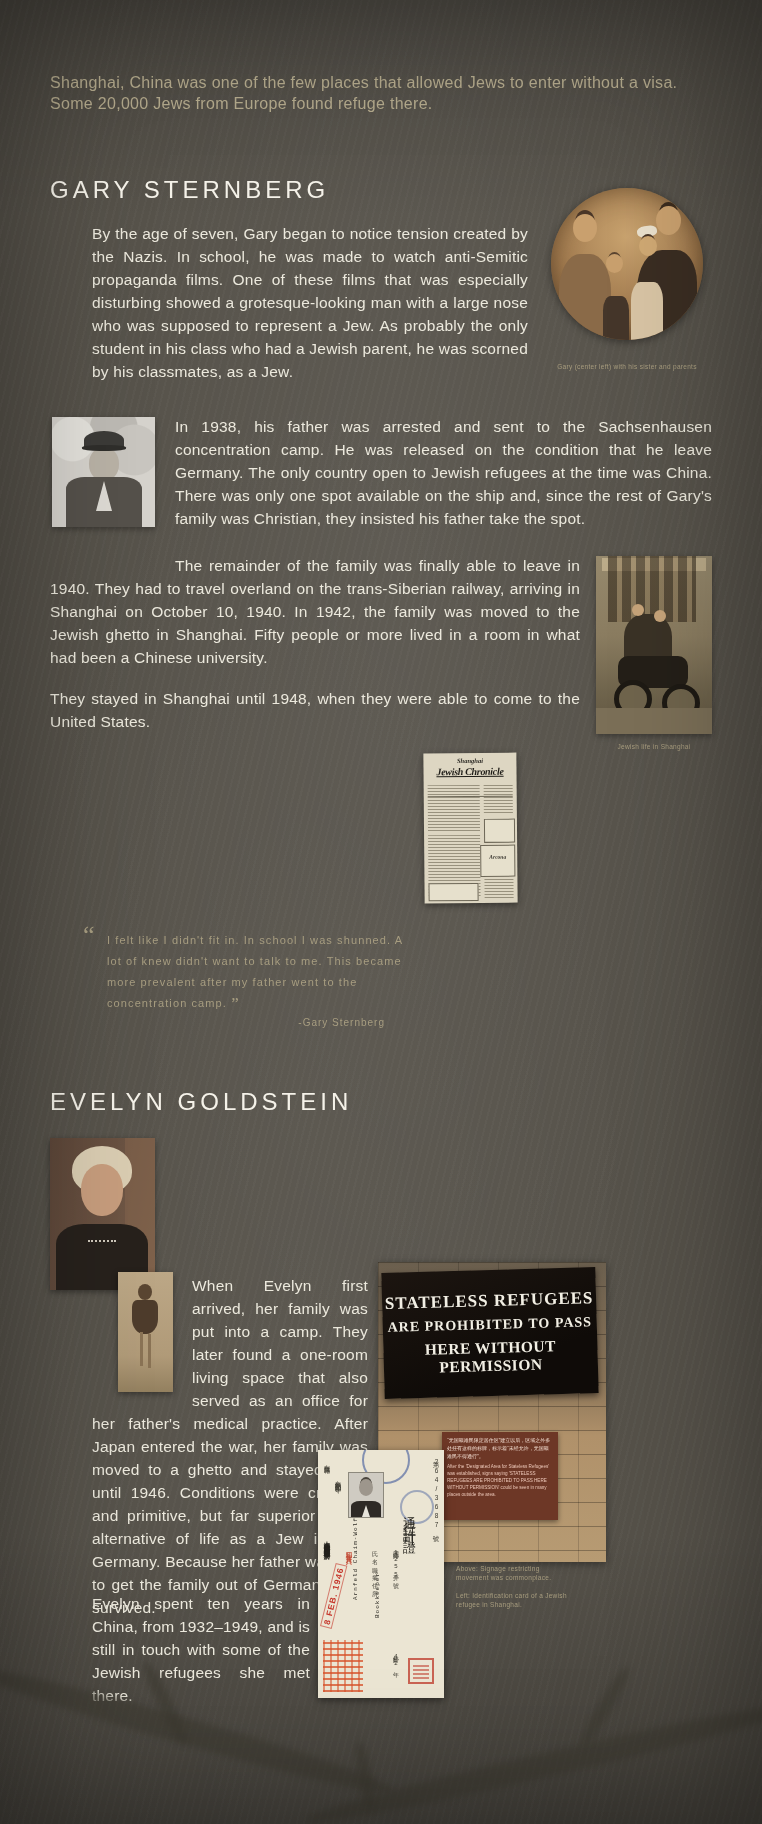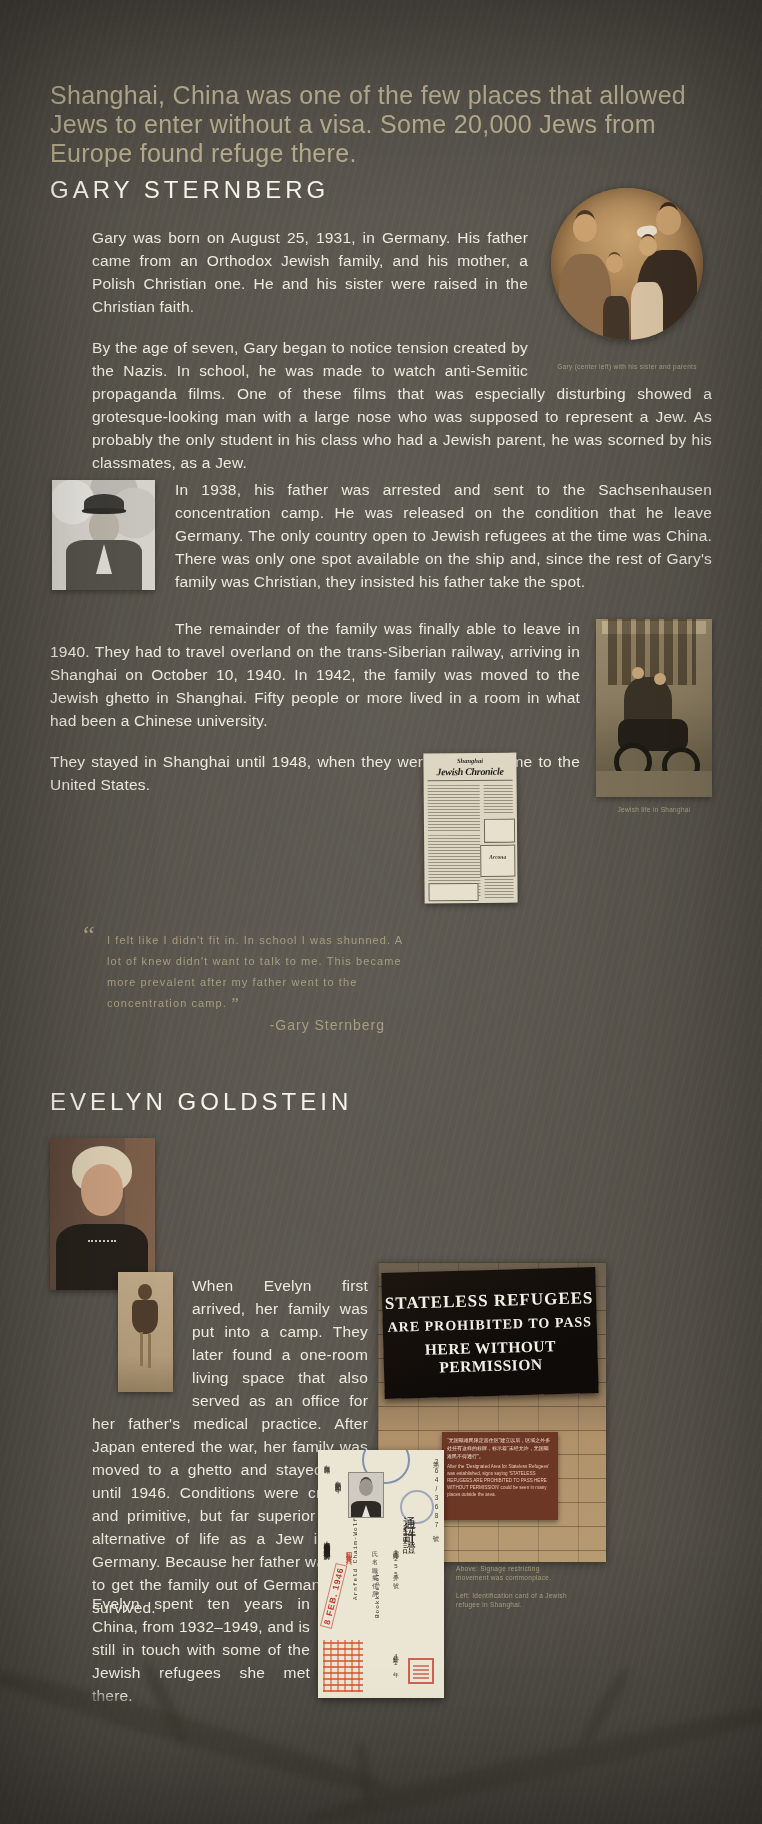--- a/index.html
+++ b/index.html
@@ -9,21 +9,21 @@
     background:
       radial-gradient(ellipse at 52% 30%, rgba(255,255,255,.055), transparent 62%),
       radial-gradient(ellipse at 40% 78%, rgba(255,255,255,.03), transparent 55%),
       linear-gradient(180deg, rgba(0,0,0,.18) 0%, rgba(0,0,0,0) 12%, rgba(0,0,0,0) 84%, rgba(0,0,0,.25) 100%),
       repeating-linear-gradient(104deg, rgba(255,255,255,.015) 0 2px, rgba(0,0,0,.015) 2px 7px),
       #56524a;
   }
   #poster::after{content:"";position:absolute;inset:0;box-shadow:inset 0 0 140px rgba(0,0,0,.38);pointer-events:none;z-index:40;}
   .abs{position:absolute;}
   
-  .intro{left:50px;top:56px;width:666px;font-size:25px;line-height:29px;color:#b3a98c;letter-spacing:.3px;}
+  .intro{left:50px;top:56px;width:666px;font-size:16px;line-height:21px;color:#b3a98c;letter-spacing:.3px;}
   h2.sect{margin:0;font-size:24px;font-weight:400;letter-spacing:4px;color:#f5f2e9;}
   .txt{font-size:15.5px;line-height:23px;color:#ece9dd;letter-spacing:.2px;text-align:justify;margin:0;}
   .cap{font-size:6.5px;line-height:1.45;color:#a89d7f;letter-spacing:.3px;}
   
   .gary-wrap{left:50px;top:176px;width:662px;}
   .fam-fig{float:right;width:170px;margin:12px 0 10px 14px;}
   .fam-circle{width:152px;height:152px;margin:0 auto;border-radius:50%;position:relative;overflow:hidden;
     background:radial-gradient(circle at 50% 32%, #c9a36f 0%, #a37c50 55%, #7a5a3a 85%, #6b4f34 100%);
     box-shadow:0 2px 8px rgba(0,0,0,.4), inset 0 0 24px rgba(60,40,20,.5);}
   .fam-mother{position:absolute;left:8px;bottom:-6px;width:52px;height:92px;background:#8a6a48;border-radius:40% 40% 0 0;}
@@ -31,21 +31,21 @@
   .fam-father{position:absolute;right:6px;bottom:-6px;width:60px;height:96px;background:#3a2d22;border-radius:42% 34% 0 0;}
   .fam-father-head{position:absolute;right:22px;top:18px;width:25px;height:29px;background:#c9a06e;border-radius:50%;box-shadow:0 -7px 0 -3px #3c2c1d;}
   .fam-girl{position:absolute;left:80px;bottom:-4px;width:32px;height:62px;background:#d8c4a4;border-radius:30% 30% 4px 4px;}
   .fam-girl-head{position:absolute;left:88px;top:48px;width:18px;height:20px;background:#cfa873;border-radius:50%;box-shadow:0 -4px 0 -2px #4a3627;}
   .fam-bow{position:absolute;left:86px;top:38px;width:20px;height:11px;background:#e9e0cd;border-radius:40%;transform:rotate(-8deg);}
   .fam-boy{position:absolute;left:52px;bottom:-4px;width:26px;height:48px;background:#45362a;border-radius:30% 30% 4px 4px;}
   .fam-boy-head{position:absolute;left:55px;top:66px;width:17px;height:19px;background:#c9a06e;border-radius:50%;box-shadow:0 -4px 0 -2px #5a4430;}
   .fam-cap{display:block;margin-top:22px;text-align:center;}
   .para{margin:18px 0 0 42px;}
   .para-first{margin-top:22px;}
-  .oldman-wrap{margin-top:4px;}
+  .oldman-wrap{margin-top:32px;}
   .oldman-fig{float:left;width:103px;height:110px;margin:2px 20px 42px 2px;position:relative;overflow:hidden;
     background:
       radial-gradient(circle at 20% 20%, #e4e2dc 0 18%, transparent 19%),
       radial-gradient(circle at 80% 30%, #c9c6c0 0 22%, transparent 23%),
       radial-gradient(circle at 60% 10%, #bdbab4 0 20%, transparent 21%),
       #d6d3cd;
     box-shadow:0 2px 6px rgba(0,0,0,.35);}
   .om-face{position:absolute;left:37px;top:30px;width:30px;height:34px;background:#b9b2a6;border-radius:48%;}
   .om-cap{position:absolute;left:32px;top:14px;width:40px;height:18px;background:#3c3b38;border-radius:50% 50% 10% 10%;}
   .om-brim{position:absolute;left:30px;top:28px;width:44px;height:6px;background:#2f2e2b;border-radius:40%;}
@@ -62,35 +62,35 @@
   .moto-head1{position:absolute;left:36px;top:48px;width:12px;height:12px;background:#c7a47a;border-radius:50%;}
   .moto-head2{position:absolute;left:58px;top:54px;width:12px;height:12px;background:#c7a47a;border-radius:50%;}
   .moto-body{position:absolute;left:22px;top:100px;width:70px;height:32px;background:#241f18;border-radius:10px;}
   .moto-wheel{position:absolute;width:28px;height:28px;border:5px solid #1e1a14;border-radius:50%;background:#6f644c;}
   .mw1{left:18px;top:124px;} .mw2{left:66px;top:128px;}
   .moto-road{position:absolute;bottom:0;left:0;right:0;height:26px;background:#7b6f57;}
   .moto-cap{display:block;margin-top:8px;text-align:center;}
   
   .np{left:424px;top:753px;width:93px;height:150px;background:#ddd6c2;z-index:6;box-shadow:0 2px 7px rgba(0,0,0,.45);transform:rotate(-.5deg);}
   .np-city{display:block;text-align:center;padding-top:4px;font:italic bold 6.5px/8px "Liberation Serif","DejaVu Serif",serif;color:#2c2a25;}
-  .np-title{display:block;text-align:center;font:italic bold 10px/12px "Liberation Serif","DejaVu Serif",serif;color:#201e19;letter-spacing:-.3px;border-bottom:1px solid #6d6757;margin:1px 4px 7px 4px;padding-bottom:2px;}
+  .np-title{display:block;text-align:center;font:italic bold 10px/12px "Liberation Serif","DejaVu Serif",serif;color:#201e19;letter-spacing:-.3px;border-bottom:1px solid #6d6757;margin:1px 4px 7px 4px;padding-bottom:18px;text-decoration:underline;}
   .np-cols{position:absolute;top:30px;left:4px;right:4px;bottom:4px;}
   .nb{position:absolute;background:repeating-linear-gradient(180deg,#98917d 0 1px,transparent 1px 3px);}
   .nb1{left:0;top:2px;width:52px;height:46px;} .nb2{left:0;top:52px;width:52px;height:62px;} .nb3{left:56px;top:2px;width:29px;height:30px;} .nb4{left:56px;top:96px;width:29px;height:20px;}
   .ad{position:absolute;border:1px solid #6d6757;background:#e6e0cc;}
   .ad1{left:56px;top:36px;width:29px;height:22px;}
   .ad2{left:52px;top:62px;width:33px;height:30px;text-align:center;}
   .ad2 span{display:block;margin-top:8px;font:italic bold 5.5px/6px "Liberation Serif","DejaVu Serif",serif;color:#33302a;}
   .ad3{left:0;top:100px;width:48px;height:16px;}
   
   .quote{left:85px;top:930px;width:322px;z-index:4;}
   .quote-body{position:relative;padding-left:22px;font-size:11px;line-height:21px;letter-spacing:1.1px;color:#a79d80;}
   .qo{position:absolute;left:-2px;top:-6px;font-size:26px;color:#a79d80;font-family:"Liberation Serif","DejaVu Serif",serif;}
   .qc{font-size:17px;font-family:"Liberation Serif","DejaVu Serif",serif;vertical-align:-2px;}
-  .quote-attr{display:block;margin-top:3px;width:300px;text-align:right;font-size:14px;letter-spacing:1px;color:#a79d80;}
+  .quote-attr{display:block;margin-top:3px;width:300px;text-align:right;font-size:10px;letter-spacing:1px;color:#a79d80;}
   
   .ev-head{left:50px;top:1088px;}
   .ev-photo{left:50px;top:1138px;width:105px;height:152px;overflow:hidden;position:absolute;box-shadow:0 2px 6px rgba(0,0,0,.4);
     background:linear-gradient(100deg,#5d4739 0%,#6a5242 55%,#7c604b 100%);}
   .ev-panel{position:absolute;right:0;top:0;width:30px;height:100%;background:#82644d;opacity:.6;}
   .ev-hair{position:absolute;left:22px;top:8px;width:60px;height:48px;background:#dacdb2;border-radius:50% 50% 45% 45%;}
   .ev-face{position:absolute;left:31px;top:26px;width:42px;height:52px;background:#c79d7d;border-radius:48%;}
   .ev-top{position:absolute;left:6px;top:86px;width:92px;height:66px;background:#27211c;border-radius:30% 30% 0 0;}
   .ev-neck{position:absolute;left:38px;top:92px;width:28px;height:10px;border-bottom:2px dotted #cfc8bb;}
   .ev-p1{left:167px;top:1140px;width:490px;}
@@ -172,21 +172,20 @@
         <div class="fam-boy"></div>
         <div class="fam-boy-head"></div>
         <div class="fam-girl"></div>
         <div class="fam-bow"></div>
         <div class="fam-girl-head"></div>
       </div>
       <figcaption class="cap fam-cap">Gary (center left) with his sister and parents</figcaption>
     </figure>
 
     <h2 class="sect">GARY STERNBERG</h2>
-    <p class="txt para para-first">Gary was born on August 25, 1931, in Germany. His father came from an Orthodox Jewish family, and his mother, a Polish Christian one. He and his sister were raised in the Christian faith.</p>
     <p class="txt para">By the age of seven, Gary began to notice tension created by the Nazis. In school, he was made to watch anti-Semitic propaganda films. One of these films that was especially disturbing showed a grotesque-looking man with a large nose who was supposed to represent a Jew. As probably the only student in his class who had a Jewish parent, he was scorned by his classmates, as a Jew.</p>
 
     <div class="oldman-wrap">
       <figure class="oldman-fig" style="margin:2px 20px 42px 2px;">
         <div class="om-face"></div>
         <div class="om-cap"></div>
         <div class="om-brim"></div>
         <div class="om-jacket"></div>
         <div class="om-shirt"></div>
       </figure>

